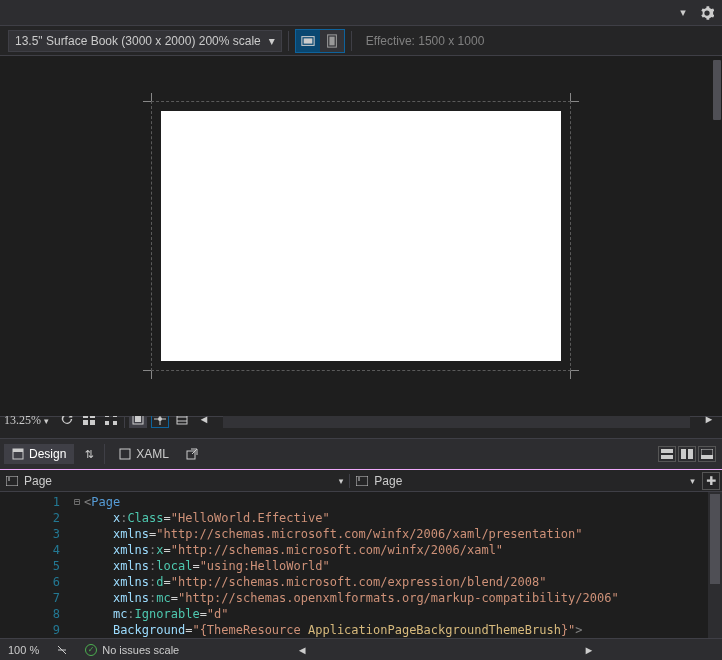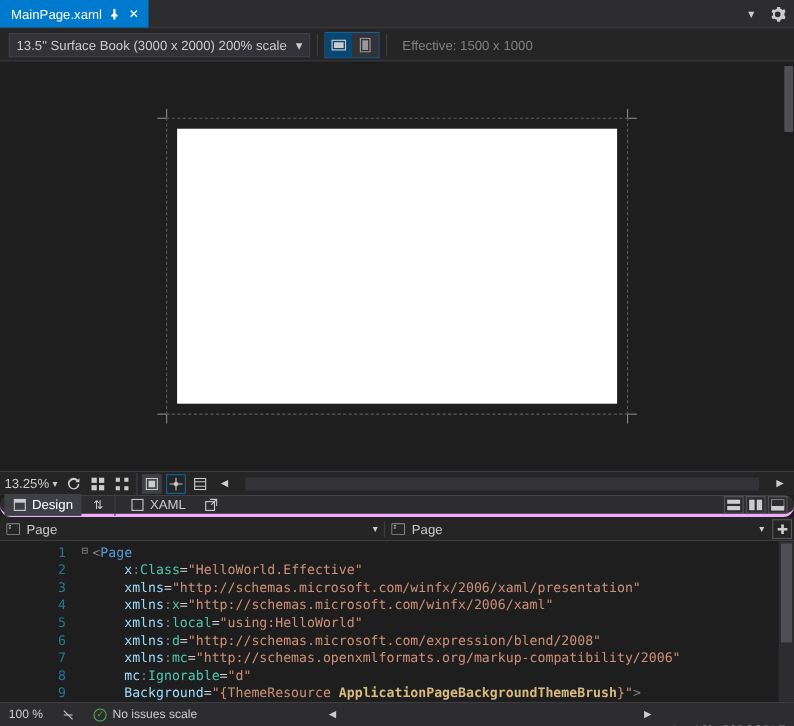--- a/index.html
+++ b/index.html
@@ -132,50 +132,50 @@
 .ruler-bot { bottom:-10px;left:-10px;right:-10px;height:0;border-top:1px dashed #5a5a5a; }
 .ruler-left { left:-10px;top:-10px;bottom:-10px;width:0;border-left:1px dashed #5a5a5a; }
 .ruler-right { right:-10px;top:-10px;bottom:-10px;width:0;border-left:1px dashed #5a5a5a; }
 .ruler-tick-v { position:absolute;width:1px;background:#888;}
 .ruler-tick-h { position:absolute;height:1px;background:#888;}
 
 .zoombar {
   height:22px;
   background:#252526;
   display:flex;
-  align-items:center;
-  padding:0 4px;
+  align-items:flex-end;
+  padding:10px 4px;
   gap:4px;
   border-top:1px solid #3f3f46;
+  font-family:Liberation Serif, serif;
 }
 .zoom-val {
   min-width:50px;
   color:#ccc;
   display:flex;align-items:center;gap:3px;
 }
 .tiny-icon {
   width:18px;height:18px;
   display:flex;align-items:center;justify-content:center;
   color:#ccc;
   font-size:11px;
 }
 .scroll-track-h {
   flex:1;height:12px;background:#333337;margin:0 6px;position:relative;
 }
 
 .dxbar {
-  height:20px;
+  height:32px;
   background:#2d2d30;
   display:flex;
   align-items:center;
   padding:0 4px;
   gap:6px;
   border-top:1px solid #3f3f46;
-  border-bottom:3px solid #f0abfc;
-  border-radius:12px;
+  border-bottom:1px solid #f0abfc;
 }
 .dxbtn {
   display:flex;align-items:center;gap:5px;
   padding:3px 8px;
   color:#ccc;
 }
 .dxbtn.active {
   background:#3f3f46;
   color:#fff;
 }
@@ -250,21 +250,21 @@
   white-space:pre;
   overflow:hidden;
   color:#9cdcfe;
 }
 .code .tag { color:#569cd6; }
 .code .attr { color:#9cdcfe; }
 .code .ns { color:#4ec9b0;text-align:right; }
 .code .eq { color:#d4d4d4; }
 .code .str { color:#ce9178; }
 .code .punc { color:#808080; }
-.code .res { color:#d7ba7d;font-weight:bold; }
+.code .res { color:#d7ba7d; }
 .editor-scroll {
   width:14px;background:#2d2d30;position:relative;
 }
 .editor-scroll .thumb {
   position:absolute;top:2px;left:2px;right:2px;height:90px;
   background:#4f4f55;
 }
 
 .statusbar {
   height:22px;
@@ -288,29 +288,20 @@
 }
 .statusbar .right {
   margin-left:auto;display:flex;align-items:center;margin-top:28px;
 }
 svg { display:block; }
 </style>
 </head>
 <body>
 
 <div class="tabrow">
-  <div class="tab active">
-    <span>MainPage.xaml</span>
-    <span class="pin-icon">
-      <svg width="10" height="10" viewBox="0 0 10 10">
-          <path d="M4 0h2v4l2 2v1H6v3H4V7H2V6l2-2z" fill="#fff"></path>
-        </svg>
-    </span>
-    <span class="tab-close">✕</span>
-  </div>
   <div class="tabrow-right">
     <span class="icon-btn">▾</span>
     <span class="icon-btn">
       <svg width="14" height="14" viewBox="0 0 16 16">
           <path fill="#ccc" d="M8 5a3 3 0 100 6 3 3 0 000-6zm7 3c0 .5 0 .9-.1 1.3l1.6 1.3-1.5 2.6-1.9-.7c-.7.6-1.4 1-2.3 1.2l-.3 2H7.5l-.3-2c-.9-.2-1.6-.6-2.3-1.2l-1.9.7-1.5-2.6 1.6-1.3C3 8.9 3 8.5 3 8s0-.9.1-1.3L1.5 5.4 3 2.8l1.9.7c.7-.6 1.4-1 2.3-1.2l.3-2h3l.3 2c.9.2 1.6.6 2.3 1.2l1.9-.7 1.5 2.6-1.6 1.3c.1.4.1.8.1 1.3z"></path>
         </svg>
     </span>
   </div>
 </div>
 

